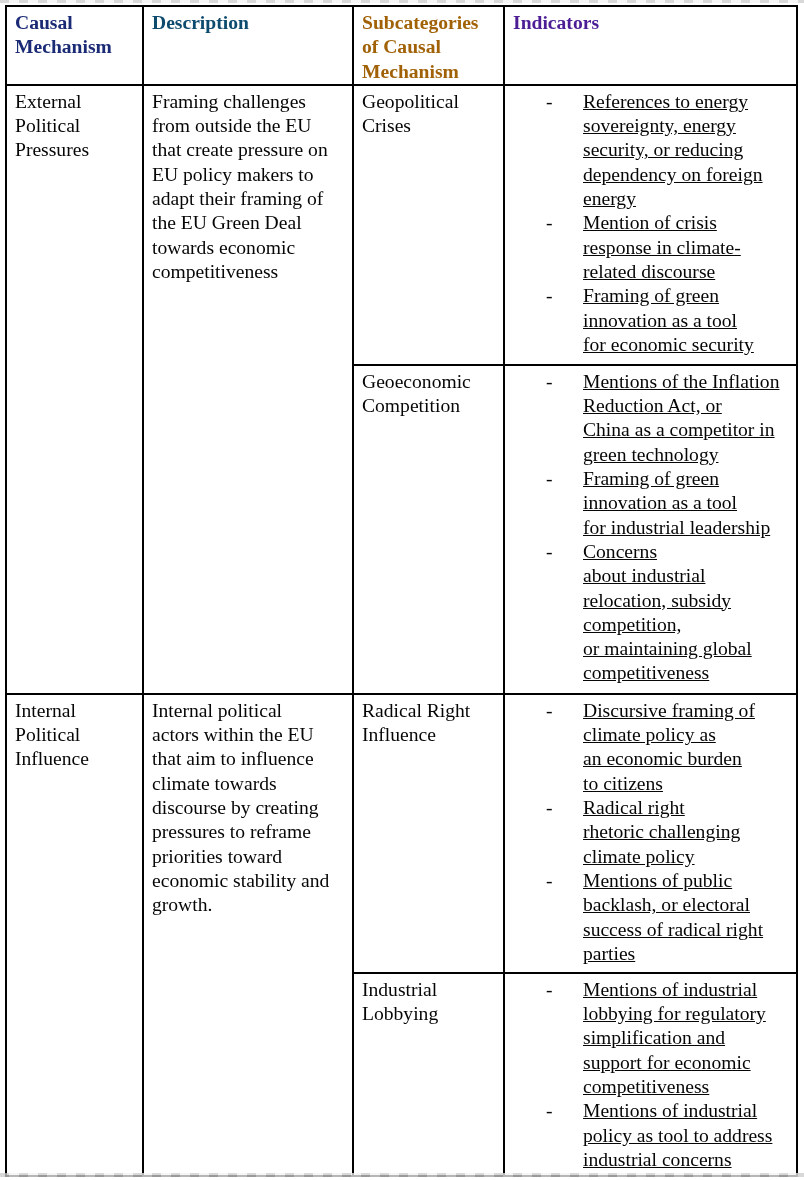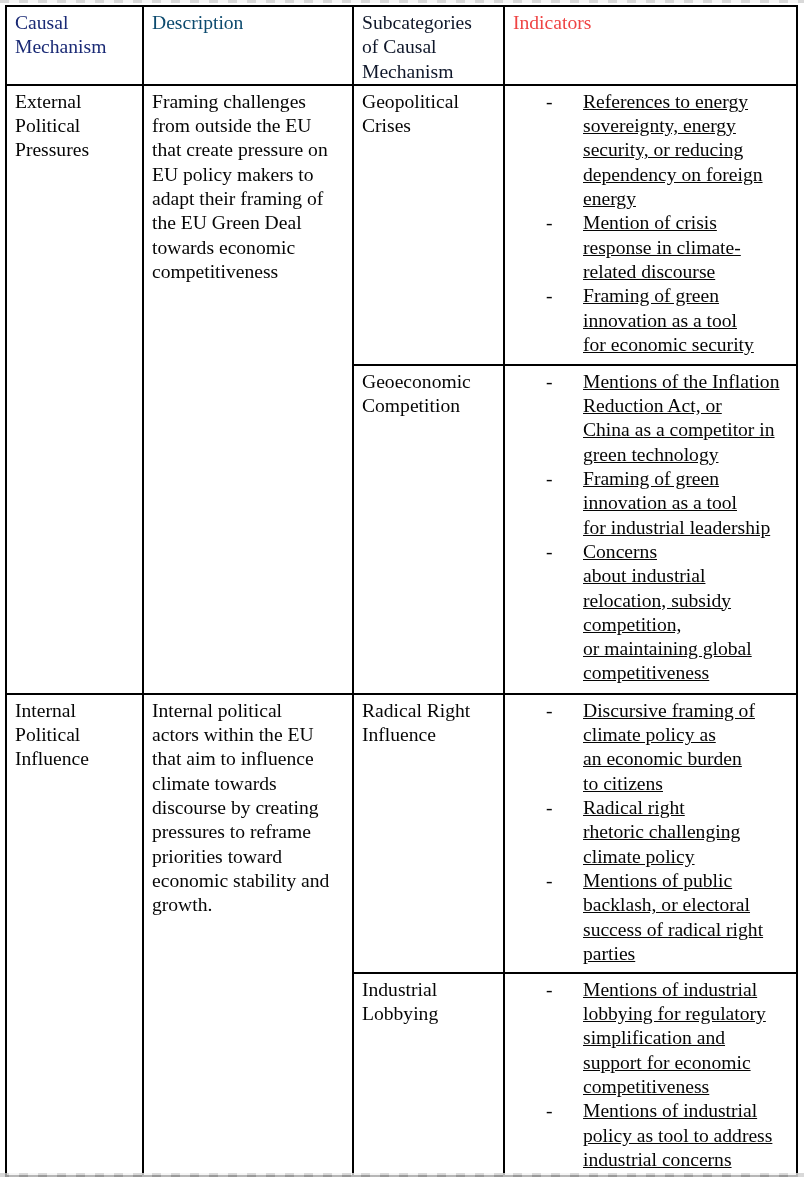--- a/index.html
+++ b/index.html
@@ -40,21 +40,21 @@
   table.codebook th,
   table.codebook td {
     border: 2px solid #000000;
     vertical-align: top;
     text-align: left;
     padding: 4px 4px 0 8px;
     overflow: hidden;
     font-weight: normal;
   }
   table.codebook th {
-    font-weight: normal;
+    font-weight: bold;
     white-space: pre;
   }
   .cell-pre { white-space: pre; }
 
   td.indicators-cell { padding: 4px 2px 0 0; }
   .ind-item { display: flex; align-items: flex-start; }
   .ind-dash {
     flex: 0 0 70px;
     box-sizing: border-box;
     padding-left: 33px;
@@ -73,24 +73,24 @@
       <col style="width:210px">
       <col style="width:151px">
       <col style="width:293px">
     </colgroup>
 
     <tbody>
         <tr style="height:73px">
       <th style="color:#1a2a75">Causal
 Mechanism</th>
       <th style="color:#0c4a6e">Description</th>
-      <th style="color:#0f172a">Subcategories
+      <th style="color:#a16207">Subcategories
 of Causal
 Mechanism</th>
-      <th style="color:#ef4444">Indicators</th>
+      <th style="color:#4c1d95">Indicators</th>
     </tr>
 
     <tr style="height:280px">
       <td rowspan="2" class="cell-pre">External
 Political
 Pressures</td>
       <td rowspan="2" class="cell-pre">Framing challenges
 from outside the EU
 that create pressure on
 EU policy makers to

